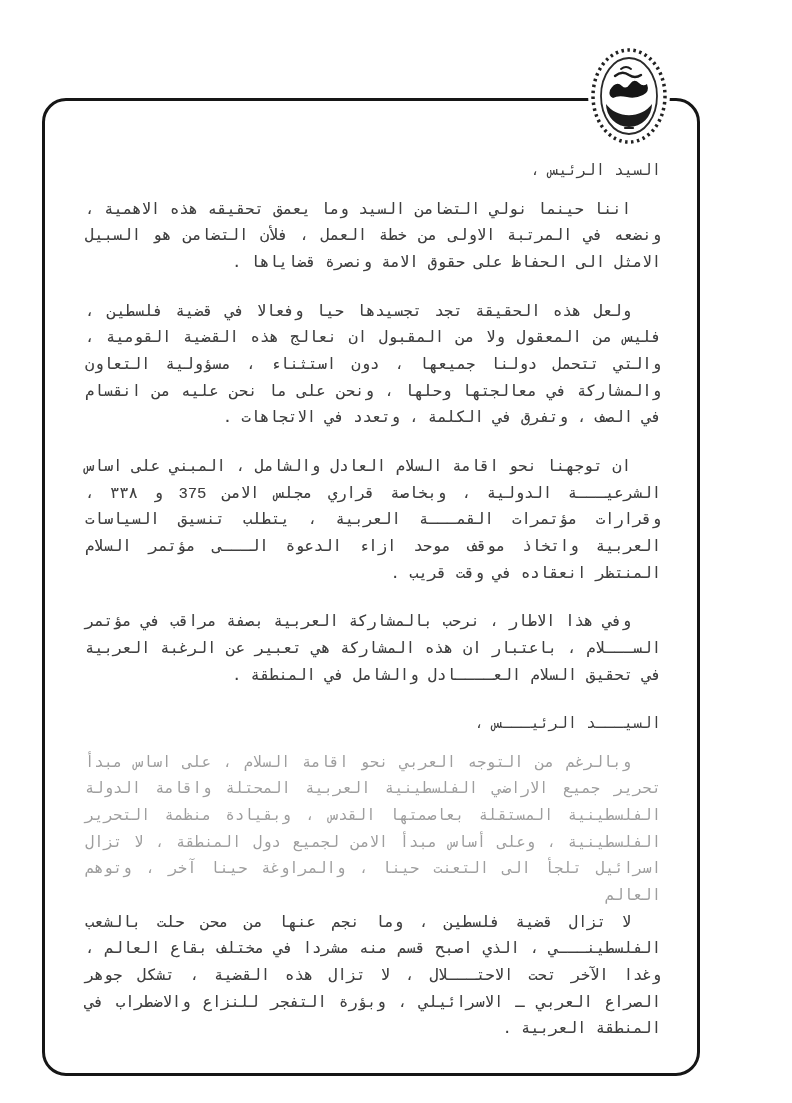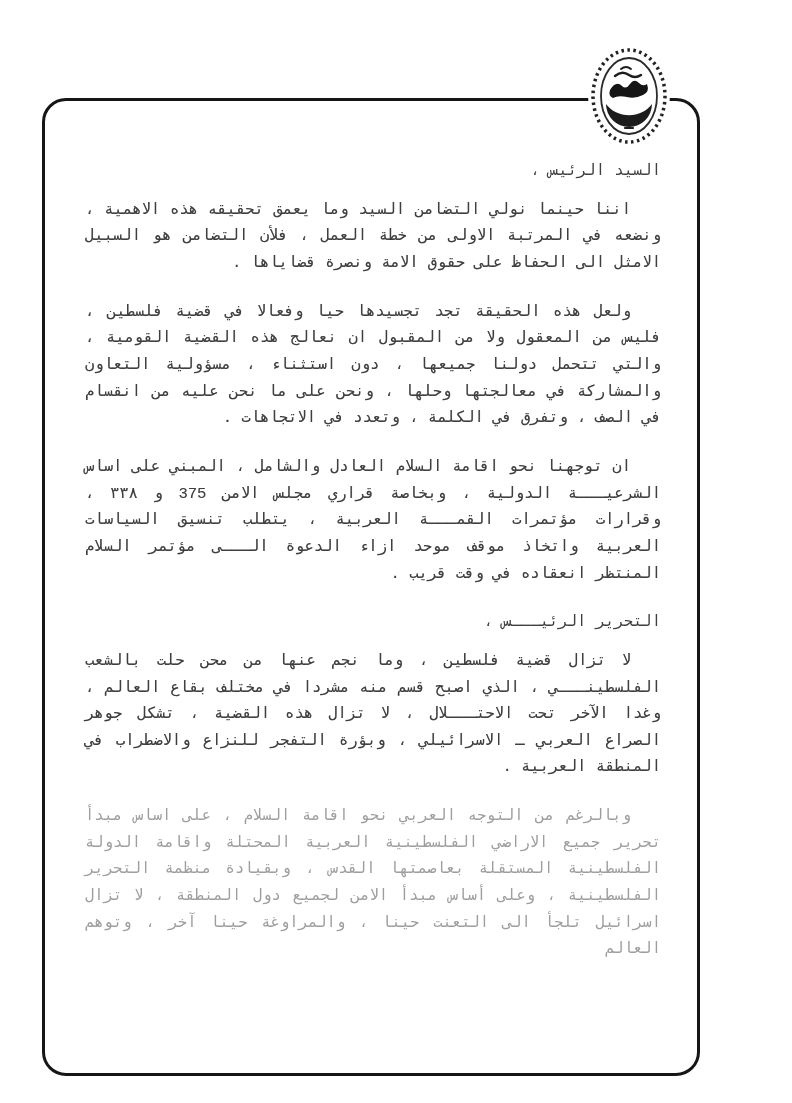--- a/index.html
+++ b/index.html
@@ -94,18 +94,19 @@
       <path d="M 33 76 h 16" stroke="#1c1c1c" stroke-width="2.6" stroke-linecap="round"></path>
       <path d="M 37 82 h 8" stroke="#1c1c1c" stroke-width="2.2" stroke-linecap="round"></path>
     </svg>
   </div>
 
   <div class="content">
     <p class="salutation">السيد الرئيس ،</p>
     <p class="para">اننا حينما نولي التضامن السيد وما يعمق تحقيقه هذه الاهمية ، ونضعه في المرتبة الاولى من خطة العمل ، فلأن التضامن هو السبيل الامثل الى الحفاظ على حقوق الامة ونصرة قضاياها .</p>
     <p class="para">ولعل هذه الحقيقة تجد تجسيدها حيا وفعالا في قضية فلسطين ، فليس من المعقول ولا من المقبول ان نعالج هذه القضية القومية ، والتي تتحمل دولنا جميعها ، دون استثناء ، مسؤولية التعاون والمشاركة في معالجتها وحلها ، ونحن على ما نحن عليه من انقسام في الصف ، وتفرق في الكلمة ، وتعدد في الاتجاهات .</p>
     <p class="para">ان توجهنا نحو اقامة السلام العادل والشامل ، المبني على اساس الشرعيـــة الدولية ، وبخاصة قراري مجلس الامن 375 و ٣٣٨ ، وقرارات مؤتمرات القمـــة العربية ، يتطلب تنسيق السياسات العربية واتخاذ موقف موحد ازاء الدعوة الـــى مؤتمر السلام المنتظر انعقاده في وقت قريب .</p>
-    <p class="salutation">التحرير الرئيـــس ،</p>
+    <p class="para">وفي هذا الاطار ، نرحب بالمشاركة العربية بصفة مراقب في مؤتمر الســـلام ، باعتبار ان هذه المشاركة هي تعبير عن الرغبة العربية في تحقيق السلام العــــادل والشامل في المنطقة .</p>
+    <p class="salutation">السيـــد الرئيـــس ،</p>
+    <p class="para faded">وبالرغم من التوجه العربي نحو اقامة السلام ، على اساس مبدأ تحرير جميع الاراضي الفلسطينية العربية المحتلة واقامة الدولة الفلسطينية المستقلة بعاصمتها القدس ، وبقيادة منظمة التحرير الفلسطينية ، وعلى أساس مبدأ الامن لجميع دول المنطقة ، لا تزال اسرائيل تلجأ الى التعنت حينا ، والمراوغة حينا آخر ، وتوهم العالم</p>
     <p class="para">لا تزال قضية فلسطين ، وما نجم عنها من محن حلت بالشعب الفلسطينـــي ، الذي اصبح قسم منه مشردا في مختلف بقاع العالم ، وغدا الآخر تحت الاحتـــلال ، لا تزال هذه القضية ، تشكل جوهر الصراع العربي ـ الاسرائيلي ، وبؤرة التفجر للنزاع والاضطراب في المنطقة العربية .</p>
-    <p class="para faded">وبالرغم من التوجه العربي نحو اقامة السلام ، على اساس مبدأ تحرير جميع الاراضي الفلسطينية العربية المحتلة واقامة الدولة الفلسطينية المستقلة بعاصمتها القدس ، وبقيادة منظمة التحرير الفلسطينية ، وعلى أساس مبدأ الامن لجميع دول المنطقة ، لا تزال اسرائيل تلجأ الى التعنت حينا ، والمراوغة حينا آخر ، وتوهم العالم</p>
   </div>
 
 </div>
 
 </body></html>

